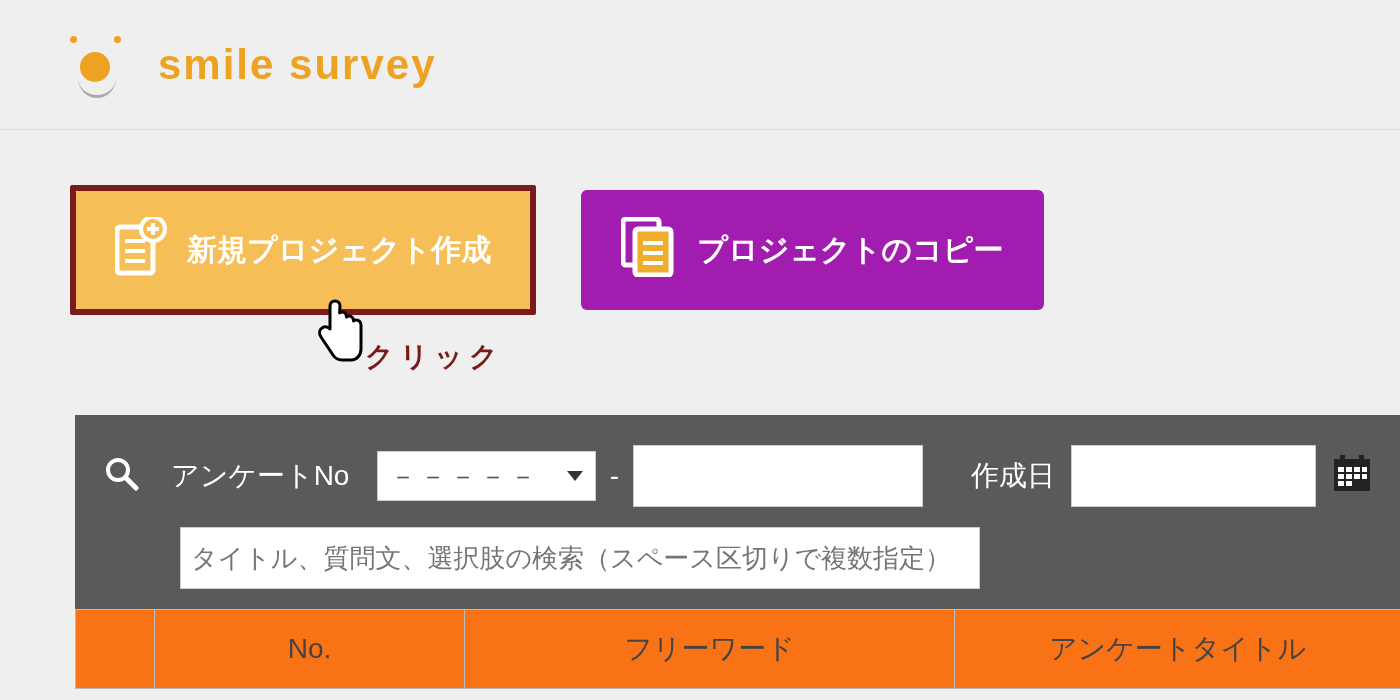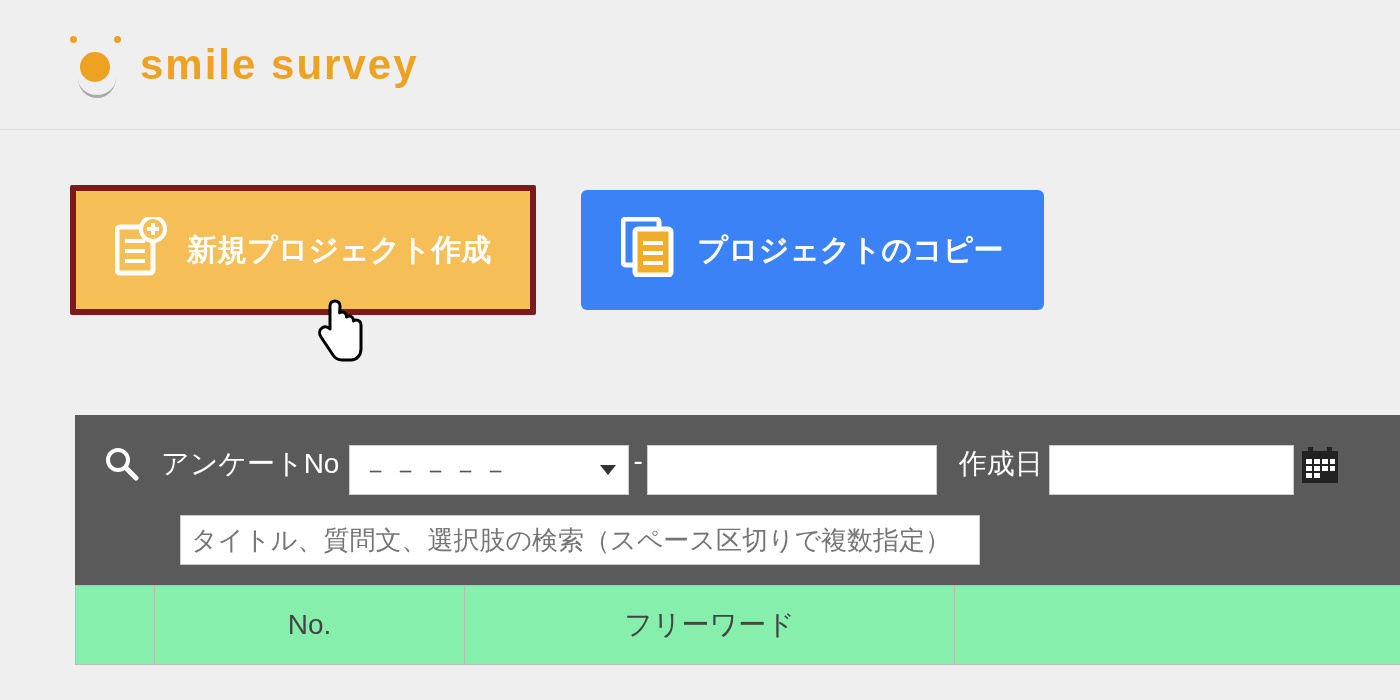--- a/index.html
+++ b/index.html
@@ -13,20 +13,21 @@
     .header {
       height: 130px;
       border-bottom: 1px solid #ddd;
       padding: 30px 70px 0 70px;
       display: flex;
       align-items: flex-start;
     }
     .logo {
       display: flex;
       align-items: center;
+      gap: 18px;
     }
     .logo-mark {
       position: relative;
       width: 70px;
       height: 70px;
     }
     .logo-dot-small-l {
       position: absolute; width: 7px; height: 7px; background: #eda221; border-radius: 50%;
       top: 6px; left: 0px;
     }
@@ -51,21 +52,21 @@
     }
     .main {
       padding: 60px 0 0 75px;
     }
     .btn-row {
       display: flex; gap: 50px; align-items: flex-start;
     }
     .btn-wrap { position: relative; display: inline-block; }
     .btn {
       display: flex; align-items: center; gap: 20px;
-      background: #3b82f6;
+      background: #a21caf;
       color: #fff;
       font-size: 30px;
       font-weight: 600;
       border: none;
       border-radius: 6px;
       padding: 25px 40px;
       height: 120px;
       cursor: pointer;
     }
     .btn.lighter { background: #f5be57; }
@@ -90,21 +91,21 @@
       letter-spacing: 6px;
     }
     .filter-panel {
       margin-top: 105px;
       background: #5a5a5a;
       color: #fff;
       padding: 20px 0 10px 0;
       font-size: 28px;
     }
     .filter-row {
-      display: flex; gap: 0;
+      display: flex; align-items: center; gap: 10px;
       padding: 10px 28px;
     }
     .filter-row .label { white-space: nowrap; }
     .search-icon {
       margin-right: 22px;
       flex: 0 0 auto;
     }
     .select-box {
       background: #fff; color: #555;
       border: 1px solid #ccc;
@@ -117,32 +118,32 @@
     }
     .caret-down {
       width: 0; height: 0;
       border-left: 8px solid transparent;
       border-right: 8px solid transparent;
       border-top: 10px solid #333;
     }
     .dash { color: #fff; font-size: 28px; padding: 0 4px; }
     .text-input {
       background: #fff; border: 1px solid #ccc;
-      height: 50px; font-size: 24px; padding: 0 10px;
+      height: 62px; font-size: 24px; padding: 0 10px;
       color: #0f172a;
     }
     .input-qno { width: 290px; }
     .input-date { width: 245px; }
     .input-freeword { width: 800px; font-size: 26px; }
-    .date-label { margin-left: 22px; margin-right: 6px; }
+    .date-label { margin-left: 38px; margin-right: 6px; }
     .cal-icon { margin-left: 6px; }
     .freeword-row { padding-left: 105px; }
     .freeword-row .label { margin-right: 15px; }
     .table-head {
-      display: flex; background: #86efac; color: #444;
+      display: flex; background: #f97316; color: #444;
       font-size: 28px; height: 80px; align-items: center;
       border-top: 1px solid #bbb;
       border-bottom: 1px solid #bbb;
     }
     .th { text-align: center; border-right: 1px solid #bbb; padding: 0 8px; height: 100%; display:flex; align-items:center; justify-content:center; }
     .th.first { width: 80px; border-left: 1px solid #bbb; }
     .th.no { width: 310px; }
     .th.pname { width: 490px; }
     .th.qtitle { flex: 1; border-right: none; }
   </style>
@@ -179,20 +180,21 @@
             <line x1="32" y1="12" x2="44" y2="12" stroke="#fff" stroke-width="4"></line>
           </svg>
         </span>
         <span>新規プロジェクト作成</span>
       </button>
       <span class="cursor-hand">
         <svg width="50" height="70" viewBox="0 0 50 70">
           <path d="M20 6 C17 6 15 8 15 11 L15 34 C13 32 10 31 7 33 C4 35 4 39 6 42 L18 60 C20 63 23 65 27 65 L36 65 C42 65 46 60 46 54 L46 30 C46 27 44 25 41 25 C40 25 39 25.5 38.5 26 C38.5 23 36.5 21 34 21 C33 21 32 21.5 31.5 22 C31.5 19 29.5 17 27 17 C26 17 25.2 17.3 24.6 17.8 L25 11 C25 8 23 6 20 6 Z" fill="#fff" stroke="#000" stroke-width="3" stroke-linejoin="round"></path>
         </svg>
       </span>
+      <span class="click-label">クリック</span>
     </div>
 
     <div class="btn-wrap">
       <button class="btn">
         <span>
           <svg width="56" height="60" viewBox="0 0 56 60">
             <rect x="2" y="2" width="36" height="46" rx="3" fill="none" stroke="#fff" stroke-width="5"></rect>
             <rect x="14" y="12" width="36" height="46" rx="3" fill="#f0ad2d" stroke="#fff" stroke-width="5"></rect>
             <line x1="22" y1="26" x2="42" y2="26" stroke="#fff" stroke-width="4"></line>
             <line x1="22" y1="36" x2="42" y2="36" stroke="#fff" stroke-width="4"></line>
@@ -243,15 +245,16 @@
     </div>
     <div class="filter-row freeword-row">
       <input class="text-input input-freeword" placeholder="タイトル、質問文、選択肢の検索（スペース区切りで複数指定）" style="">
     </div>
   </div>
 
   <div class="table-head">
     <div class="th first"></div>
     <div class="th no">No.</div>
     <div class="th pname">フリーワード</div>
+    <div class="th qtitle">アンケートタイトル</div>
   </div>
 
 </div>
 
 </body></html>

